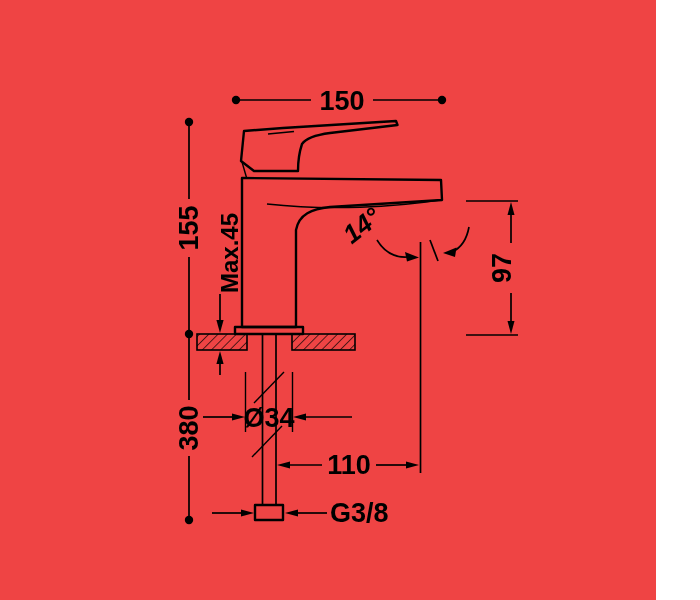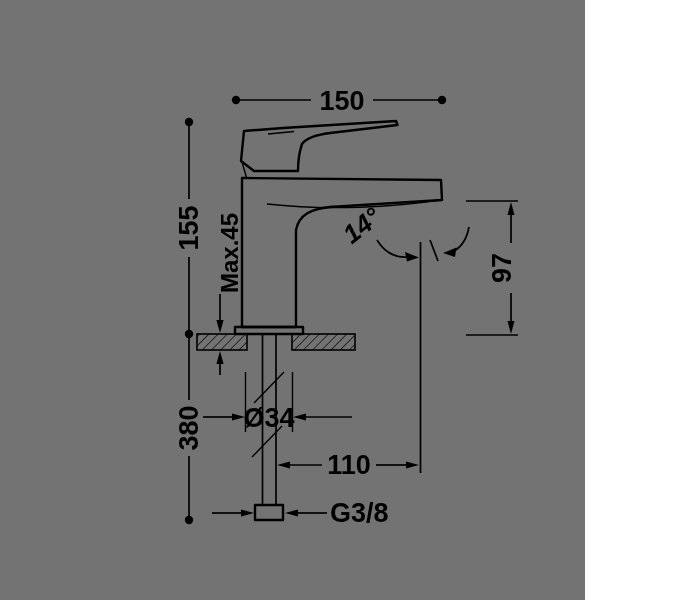--- a/index.html
+++ b/index.html
@@ -1,16 +1,16 @@
 <!DOCTYPE html>
 <html><head>
 <meta charset="utf-8">
 <style>
   html,body{margin:0;padding:0;background:#ffffff;}
-  .canvas{width:585px;height:600px;background:#737373;position:relative;overflow:hidden;}
+  .canvas{width:656px;height:600px;background:#ef4444;position:relative;overflow:hidden;}
   svg{display:block;}
   .outline{fill:none;stroke:#000;stroke-width:2.4;stroke-linejoin:round;}
   .thin{fill:none;stroke:#000;stroke-width:1.4;}
   .dim{fill:none;stroke:#000;stroke-width:1.7;}
   .arrow{fill:#000;stroke:none;}
   .dot{fill:#000;stroke:none;}
   .dimtext{font-family:"Liberation Sans",sans-serif;font-weight:bold;font-size:27px;fill:#000;}
   .dimtext-small{font-family:"Liberation Sans",sans-serif;font-weight:bold;font-size:24px;fill:#000;}
   .angletext{font-family:"Liberation Sans",sans-serif;font-weight:bold;font-style:italic;font-size:26px;fill:#000;}
 </style>

